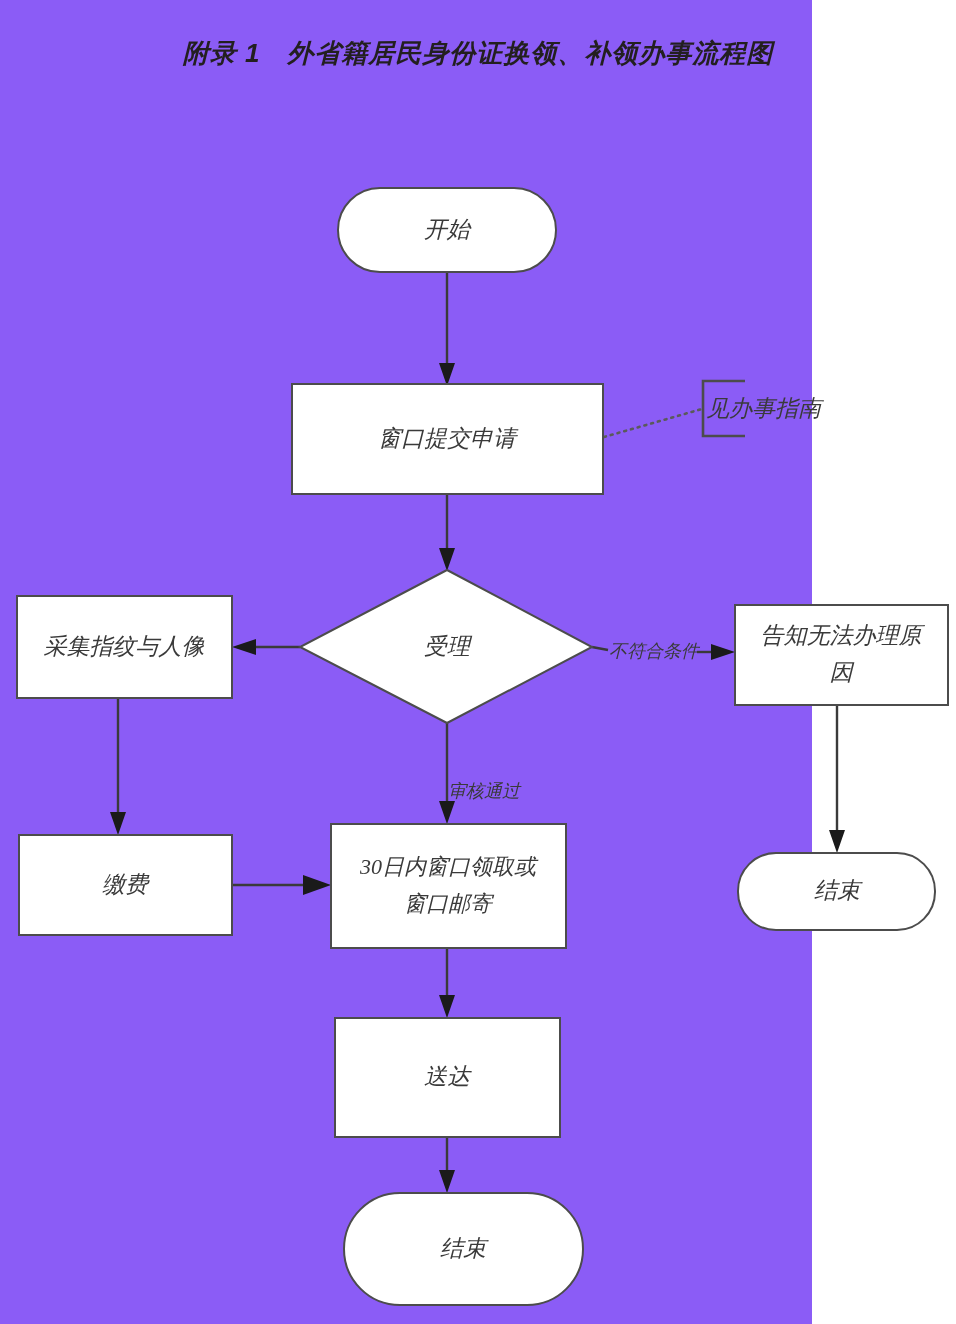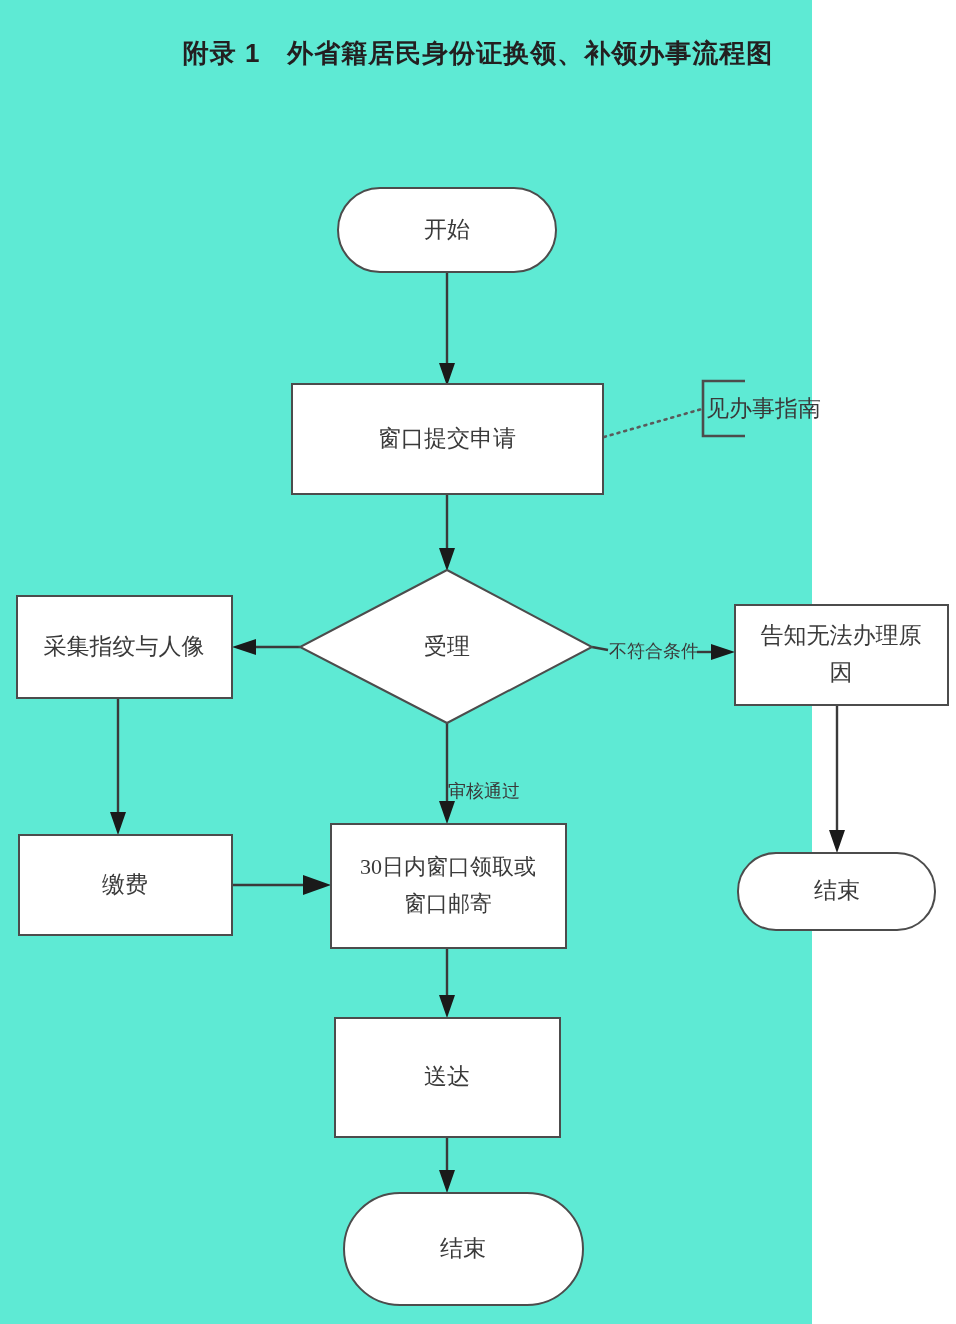--- a/index.html
+++ b/index.html
@@ -12,21 +12,22 @@
     height: 1324px;
     font-family: "Liberation Serif", "DejaVu Serif", serif;
     color: #1a1a1a;
     overflow: hidden;
     position: relative;
   }
   #page {
     position: relative;
     width: 812px;
     height: 1324px;
-    background: #5eead4;
+    background: #8b5cf6;
+    font-style: italic;
   }
   #doc-title {
     position: absolute;
     left: 0;
     top: 36px;
     width: 956px;
     text-align: center;
     font-family: "Liberation Sans", "DejaVu Sans", sans-serif;
     font-weight: bold;
     font-size: 26px;

